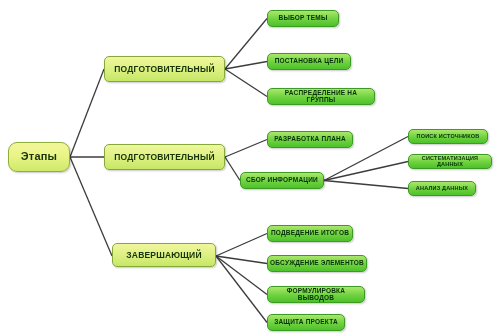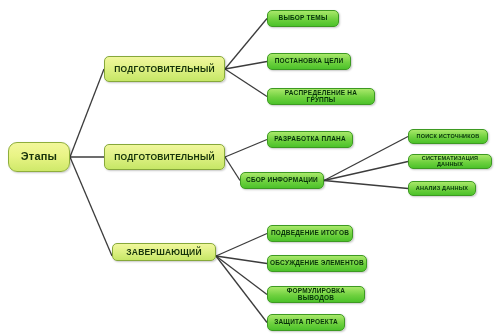--- a/index.html
+++ b/index.html
@@ -103,21 +103,21 @@
   <div id="node-layer">
       <div class="node shadow n-root" style="left: 8px; top: 142px; width: 62px; height: 30px;">
         <span class="lbl">Этапы</span>
       </div>
       <div class="node shadow n-l1" style="left: 104px; top: 56px; width: 121px; height: 26px;">
         <span class="lbl">ПОДГОТОВИТЕЛЬНЫЙ</span>
       </div>
       <div class="node shadow n-l1" style="left: 104px; top: 144px; width: 121px; height: 26px;">
         <span class="lbl">ПОДГОТОВИТЕЛЬНЫЙ</span>
       </div>
-      <div class="node shadow n-l1" style="left: 112px; top: 243px; width: 104px; height: 18px;">
+      <div class="node shadow n-l1" style="left: 112px; top: 243px; width: 104px; height: 24px;">
         <span class="lbl">ЗАВЕРШАЮЩИЙ</span>
       </div>
       <div class="node shadow n-l2" style="left: 267px; top: 10px; width: 72px; height: 17px;">
         <span class="lbl">ВЫБОР ТЕМЫ</span>
       </div>
       <div class="node shadow n-l2" style="left: 267px; top: 53px; width: 84px; height: 17px;">
         <span class="lbl">ПОСТАНОВКА ЦЕЛИ</span>
       </div>
       <div class="node shadow n-l2" style="left: 267px; top: 88px; width: 108px; height: 17px;">
         <span class="lbl">РАСПРЕДЕЛЕНИЕ НА ГРУППЫ</span>

